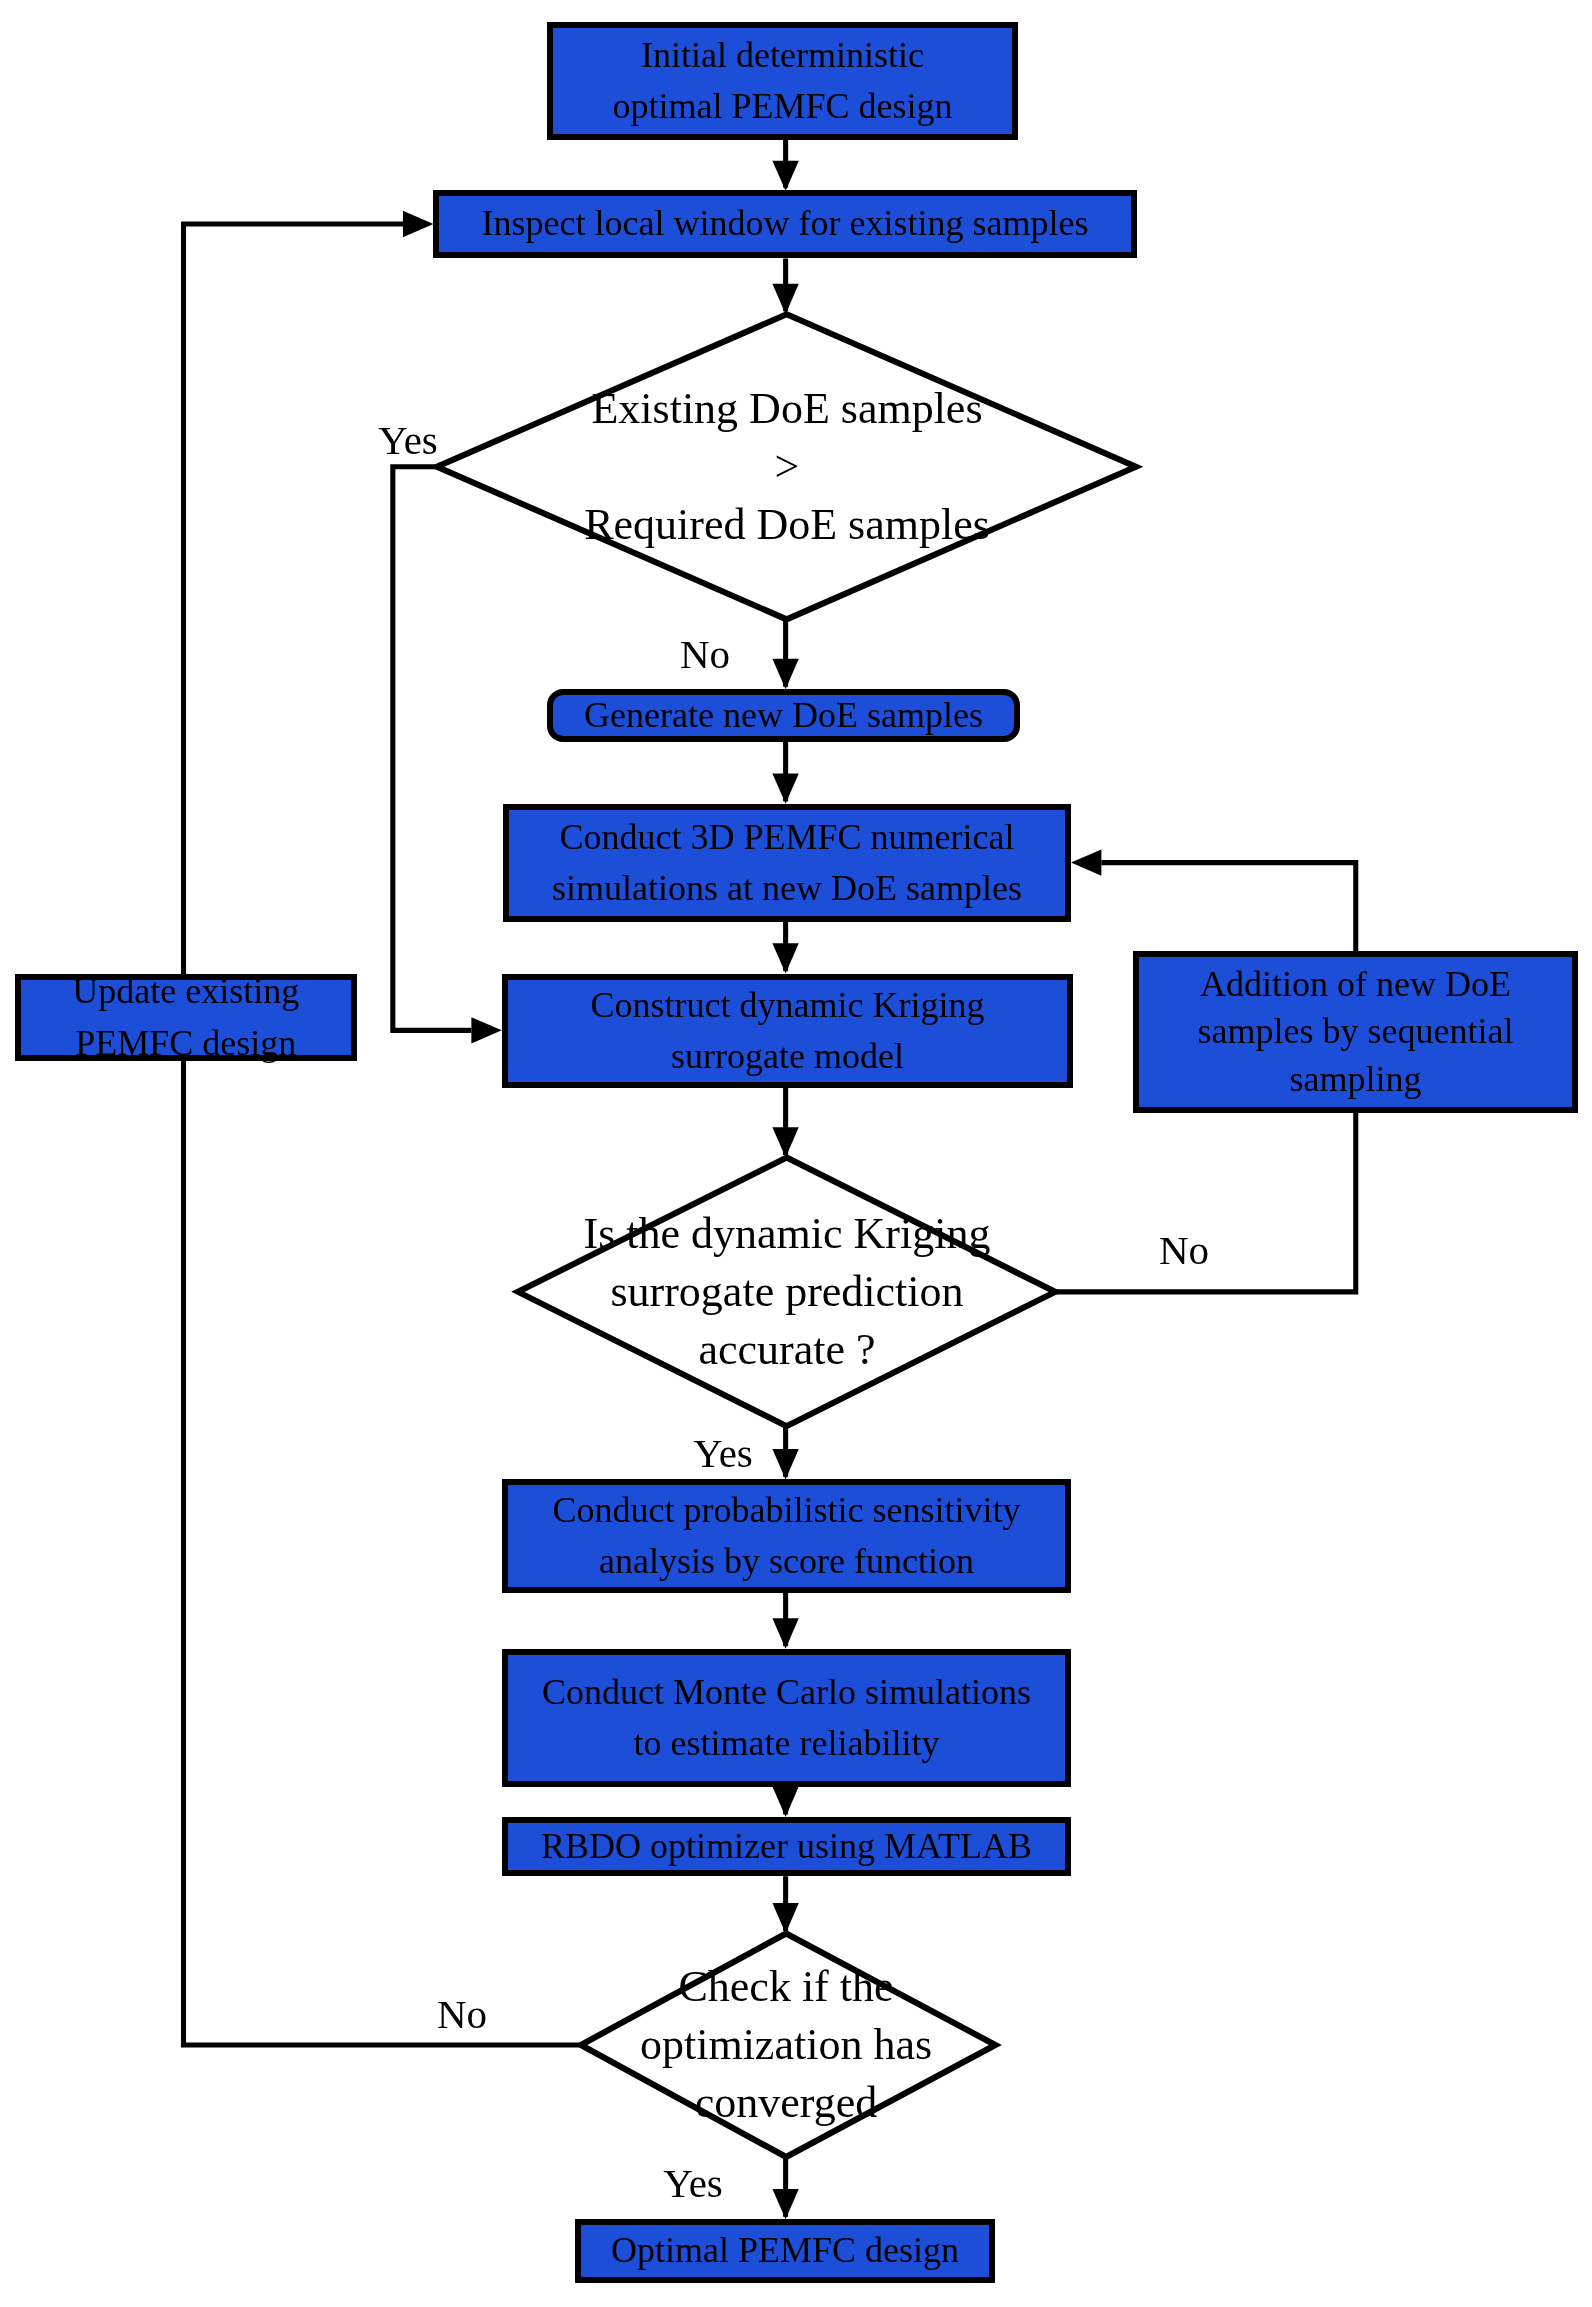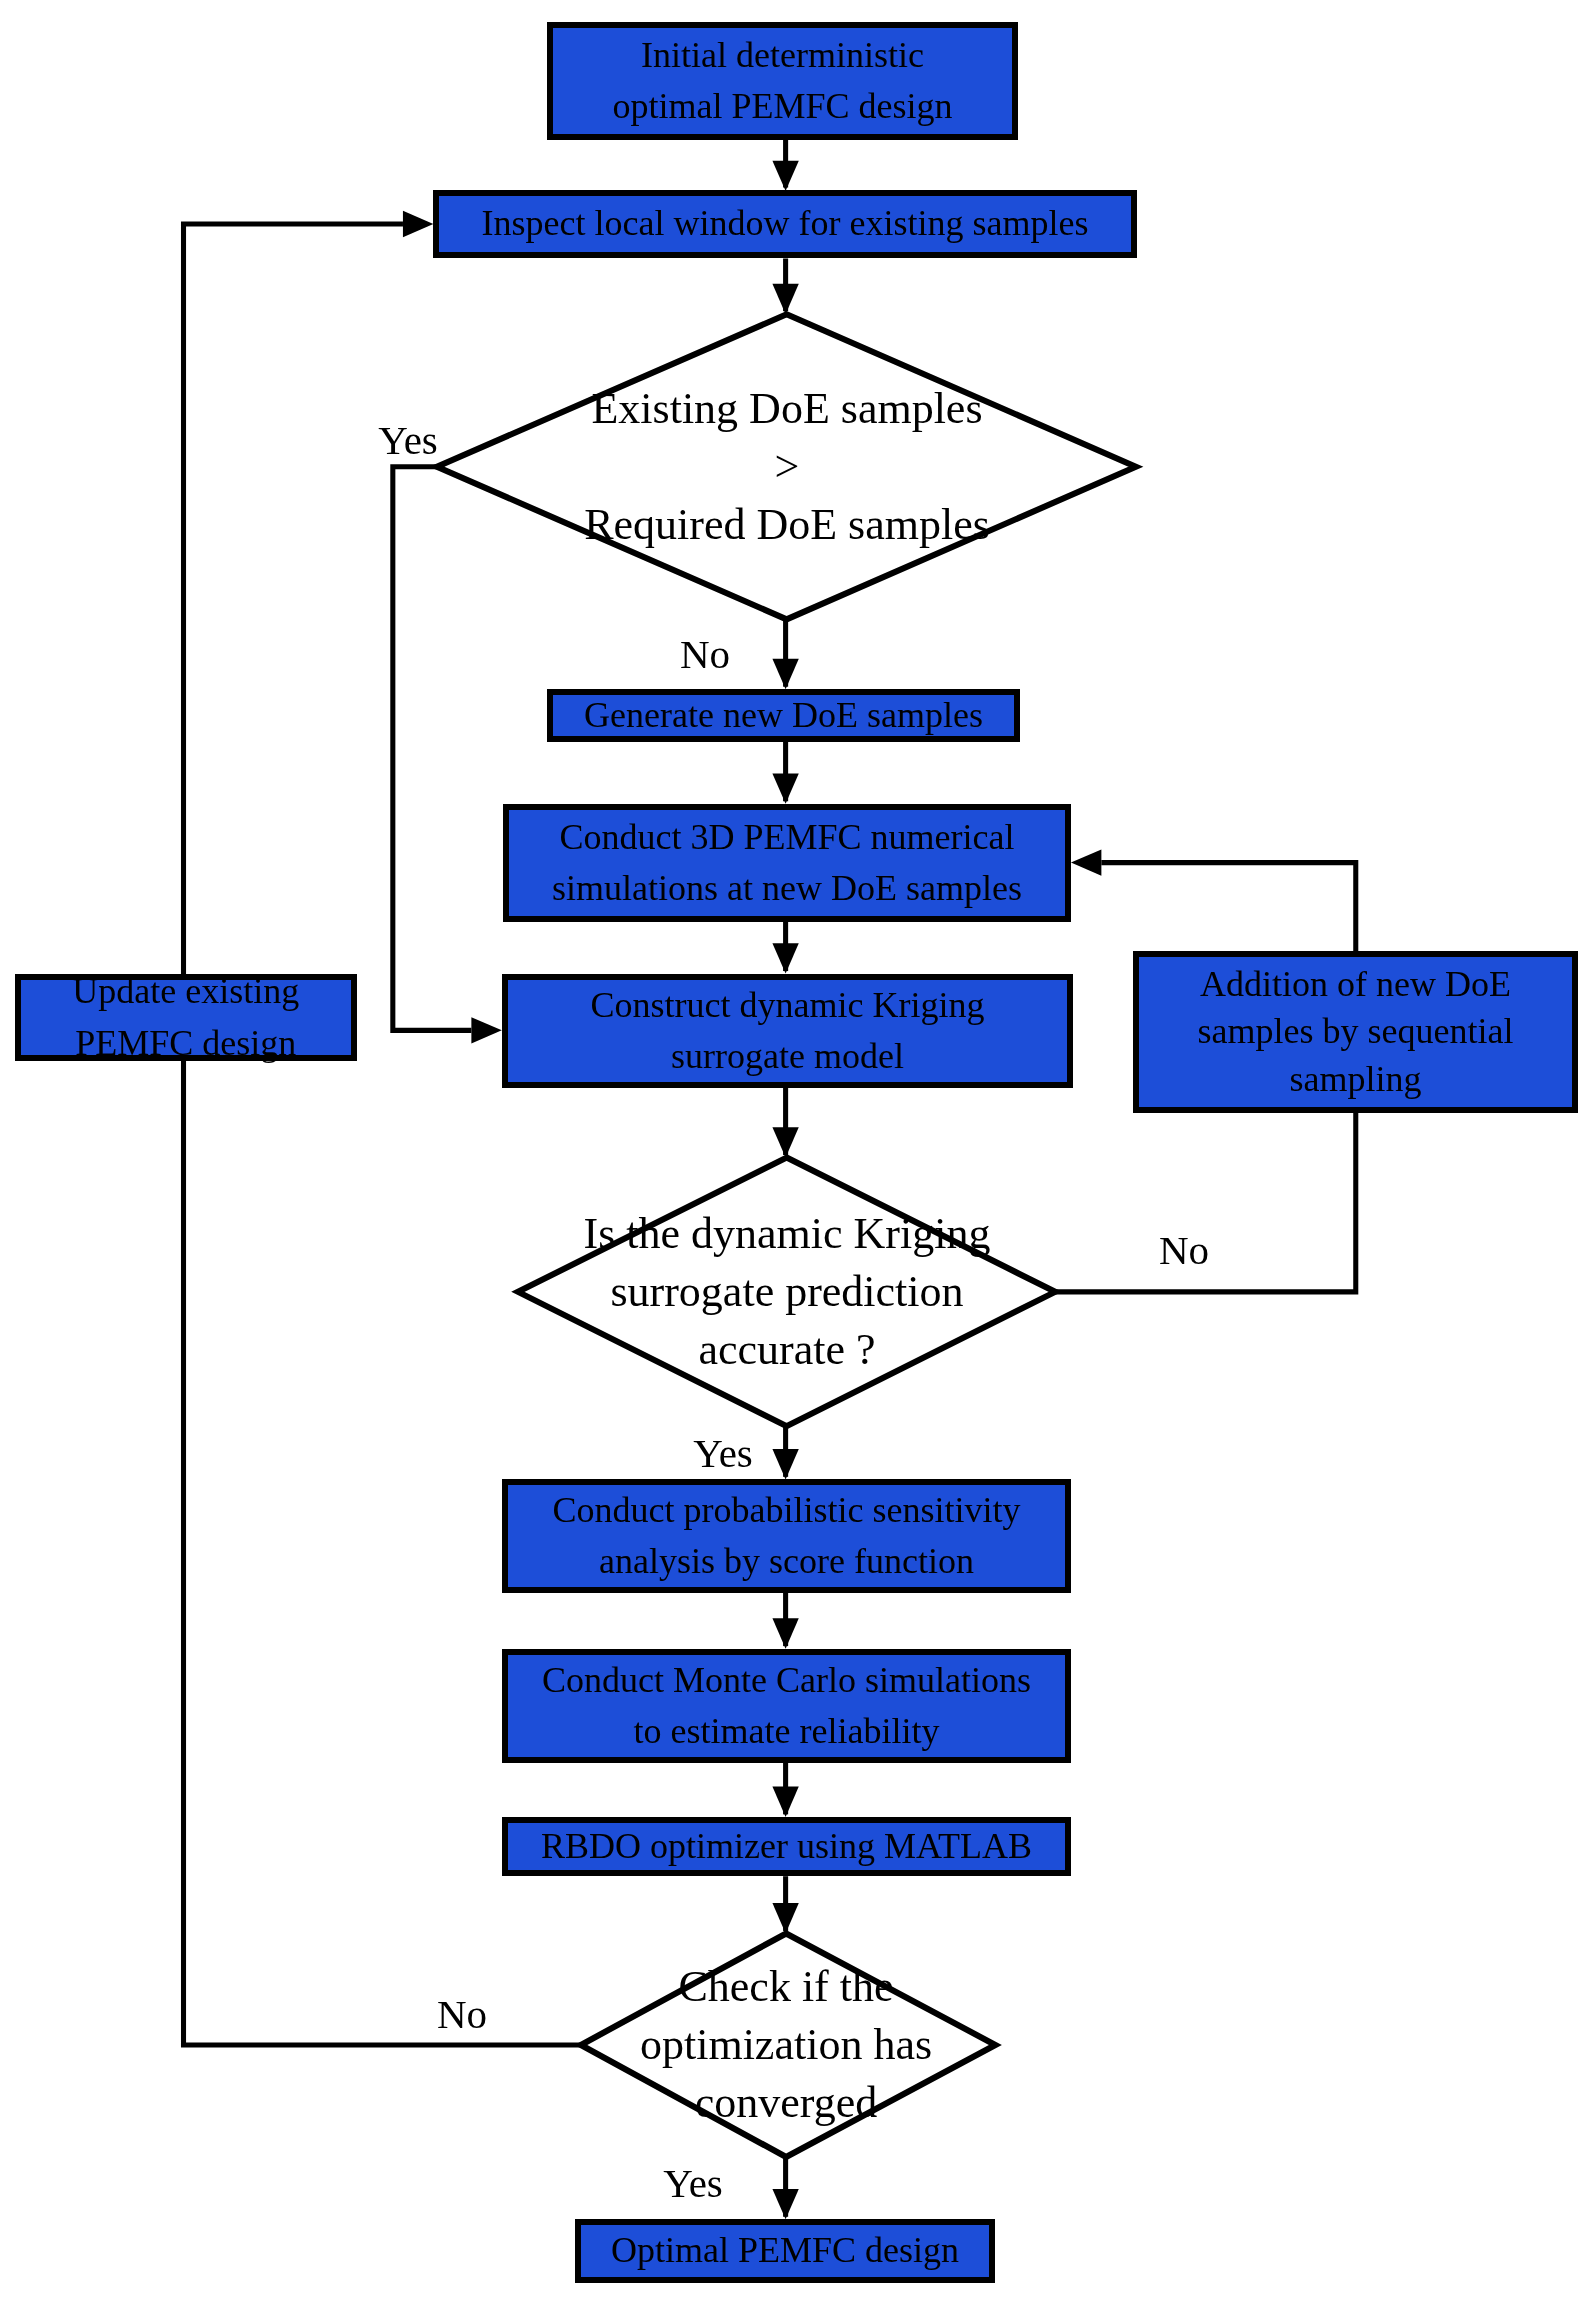--- a/index.html
+++ b/index.html
@@ -105,39 +105,39 @@
       <polygon points="1552,2284 2082,2549 1552,2814 1022,2549"></polygon>
       <polygon points="1551,3815 1964,4035 1551,4256 1146,4035"></polygon>
     </g>
   </svg>
 
   <div class="node" style="left:547px; top:22px; width:471px; height:118px;">Initial deterministic
 optimal PEMFC design</div>
 
   <div class="node" style="left:433px; top:190px; width:704px; height:68px;">Inspect local window for existing samples</div>
 
-  <div class="node" style="left:547px; top:689px; width:473px; height:53px;">Generate new DoE samples</div>
+  <div class="node" style="left:547px; top:689px; width:473px; height:53px;border-radius:16px;">Generate new DoE samples</div>
 
   <div class="node" style="left:503px; top:804px; width:568px; height:118px;">Conduct 3D PEMFC numerical
 simulations at new DoE samples</div>
 
   <div class="node" style="left:1133px; top:951px; width:445px; height:162px; line-height:1.32;">Addition of new DoE
 samples by sequential
 sampling</div>
 
   <div class="node" style="left:502px; top:974px; width:571px; height:114px;">Construct dynamic Kriging
 surrogate model</div>
 
   <div class="node" style="left:14.7px; top:974px; width:342px; height:87px;">Update existing
 PEMFC design</div>
 
   <div class="node" style="left:502px; top:1479px; width:569px; height:114px;">Conduct probabilistic sensitivity
 analysis by score function</div>
 
-  <div class="node" style="left:502px; top:1649px; width:569px; height:114px;">Conduct Monte Carlo simulations
+  <div class="node" style="left:502px; top:1649px; width:569px; height:138px;">Conduct Monte Carlo simulations
 to estimate reliability</div>
 
   <div class="node" style="left:502px; top:1817px; width:569px; height:59px;">RBDO optimizer using MATLAB</div>
 
   <div class="node" style="left:575px; top:2219px; width:420px; height:64px;">Optimal PEMFC design</div>
 
   <div class="diamond-label" style="left:787px; top:467px;">Existing DoE samples
 &gt;
 Required DoE samples</div>
 

